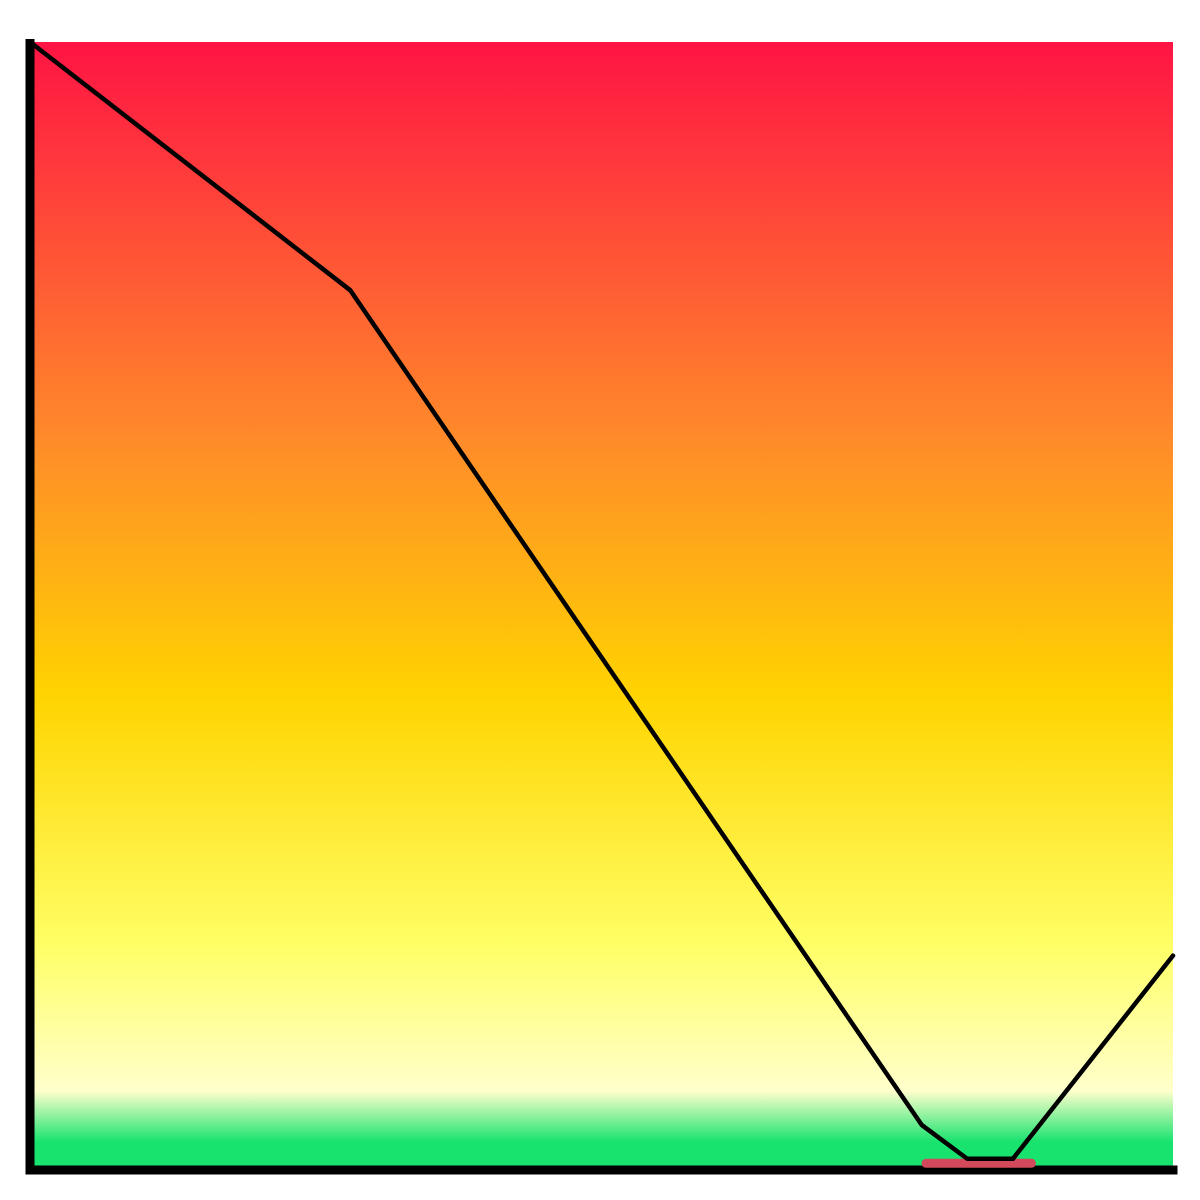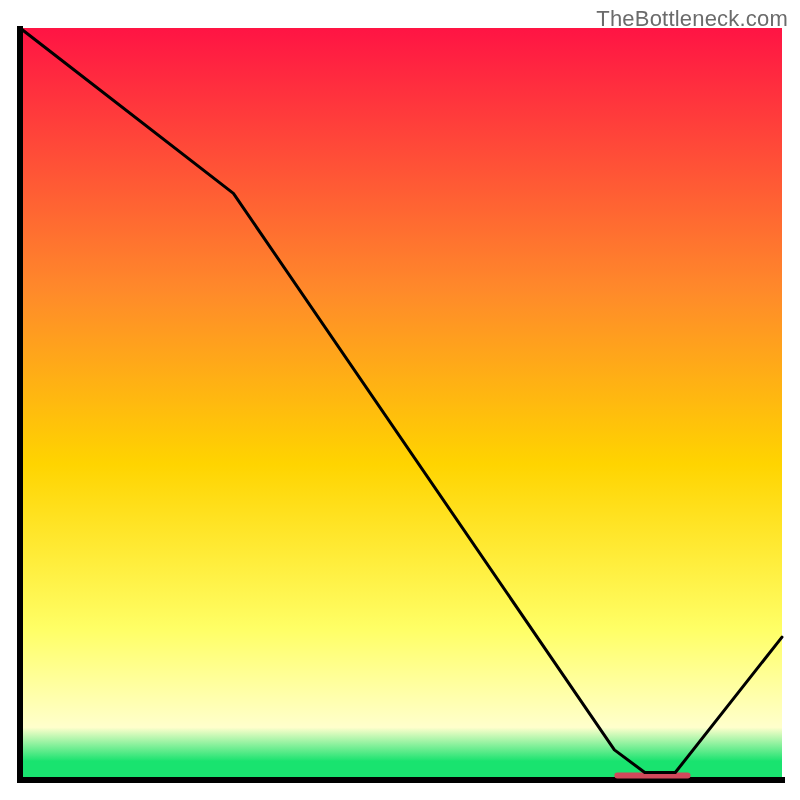--- a/index.html
+++ b/index.html
@@ -34,21 +34,20 @@
     height: 760px;
   }
   svg {
     display: block;
   }
 </style>
 </head>
 <body>
 <div class="wrap">
 
-<div class="watermark">TheBottleneck.com</div>
 
 <div class="plot-area">
 <svg id="chart-svg" width="772" height="760" viewBox="0 0 772 760">
   <defs>
     <linearGradient id="bg-grad" x1="0" y1="0" x2="0" y2="1">
             <stop offset="0%" stop-color="#ff1444"></stop>
             <stop offset="35%" stop-color="#ff8a2a"></stop>
             <stop offset="57.99999999999999%" stop-color="#ffd400"></stop>
             <stop offset="80%" stop-color="#ffff66"></stop>
             <stop offset="93%" stop-color="#ffffcc"></stop>

